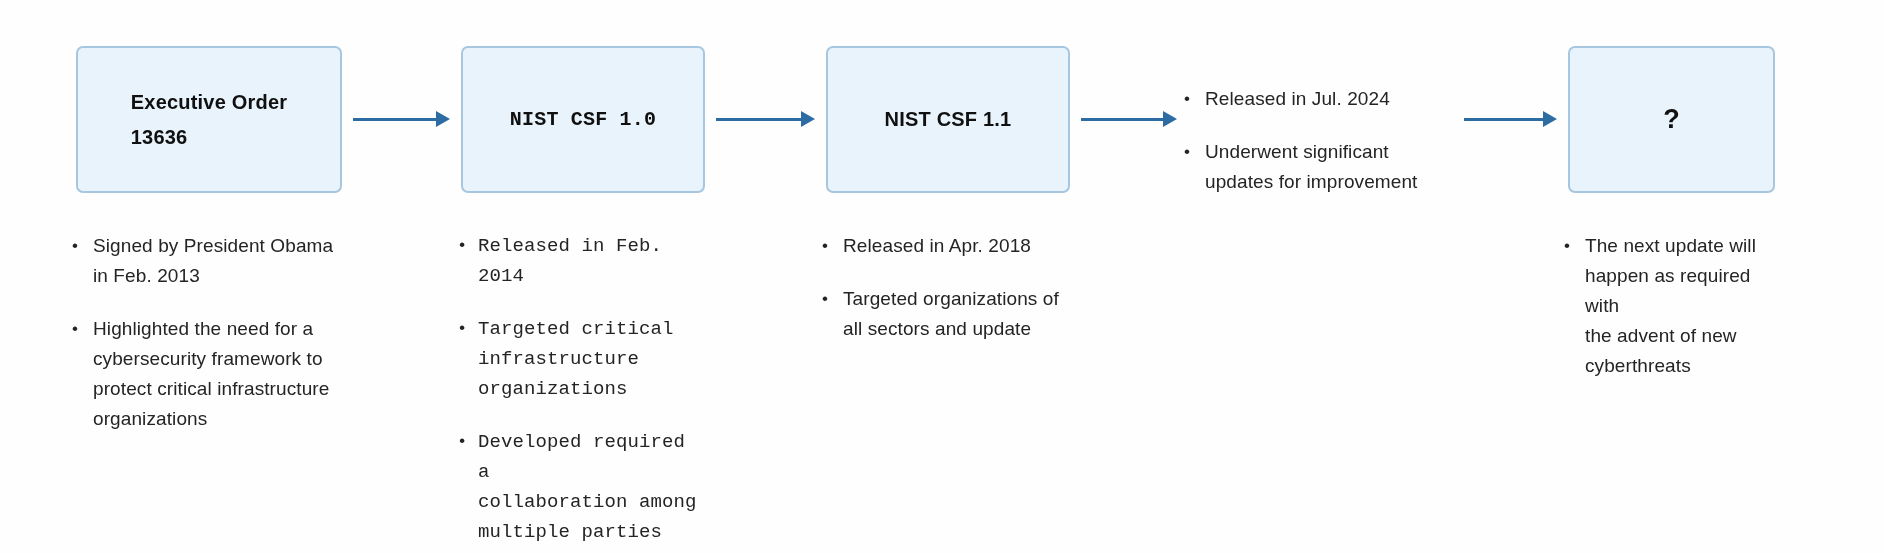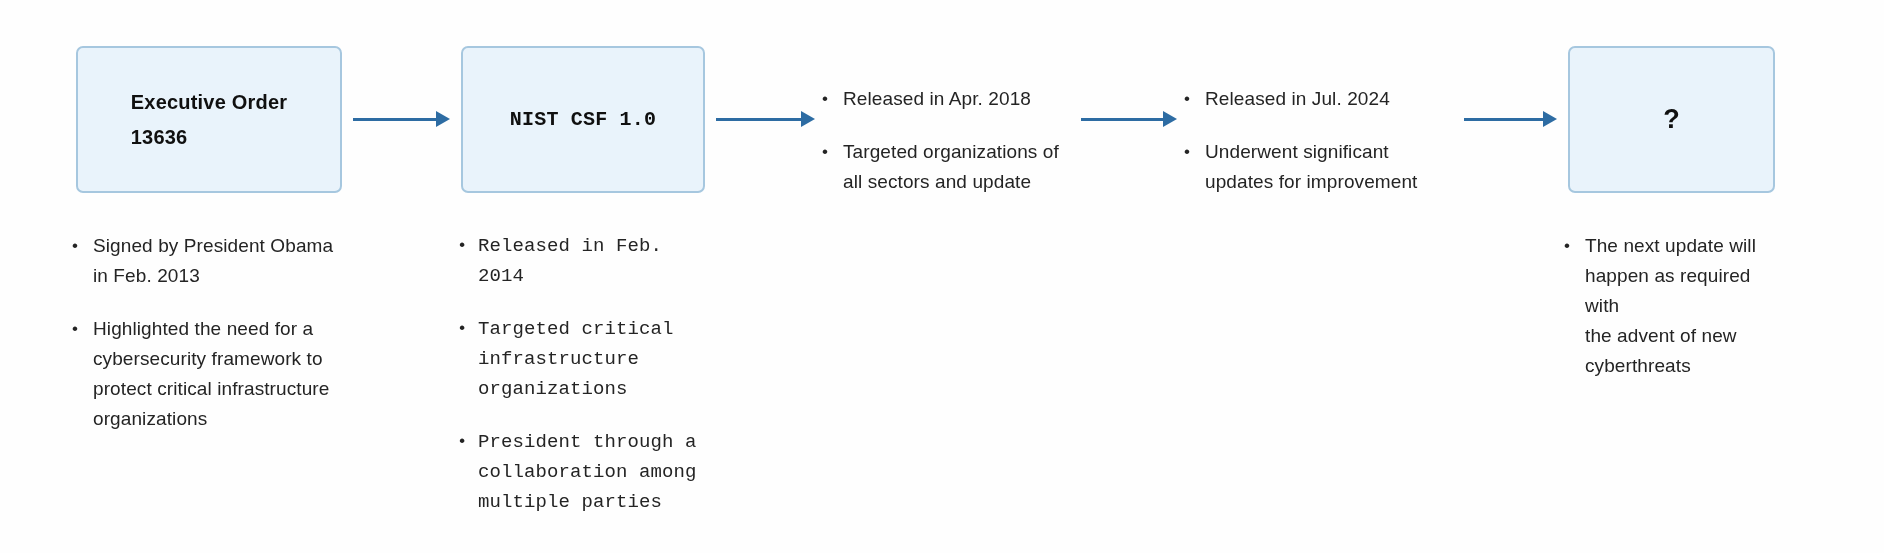--- a/index.html
+++ b/index.html
@@ -157,33 +157,36 @@
           <span class="dot">•</span>
           <span class="bullet-text">Released in Feb. 2014</span>
         </li>
         <li>
           <span class="dot">•</span>
           <span class="bullet-text">Targeted critical
 infrastructure organizations</span>
         </li>
         <li>
           <span class="dot">•</span>
-          <span class="bullet-text">President through a
+          <span class="bullet-text">Developed required a
 collaboration among
 multiple parties</span>
         </li>
       </ul>
     </div>
 
     <div class="arrow a1">
       <div class="shaft"></div>
       <div class="head"></div>
     </div>
 
     <div class="stage s2">
+      <div class="box">
+        <div class="box-title">NIST CSF 1.1</div>
+      </div>
       <ul class="bullets">
         <li>
           <span class="dot">•</span>
           <span class="bullet-text">Released in Apr. 2018</span>
         </li>
         <li>
           <span class="dot">•</span>
           <span class="bullet-text">Targeted organizations of
 all sectors and update</span>
         </li>

